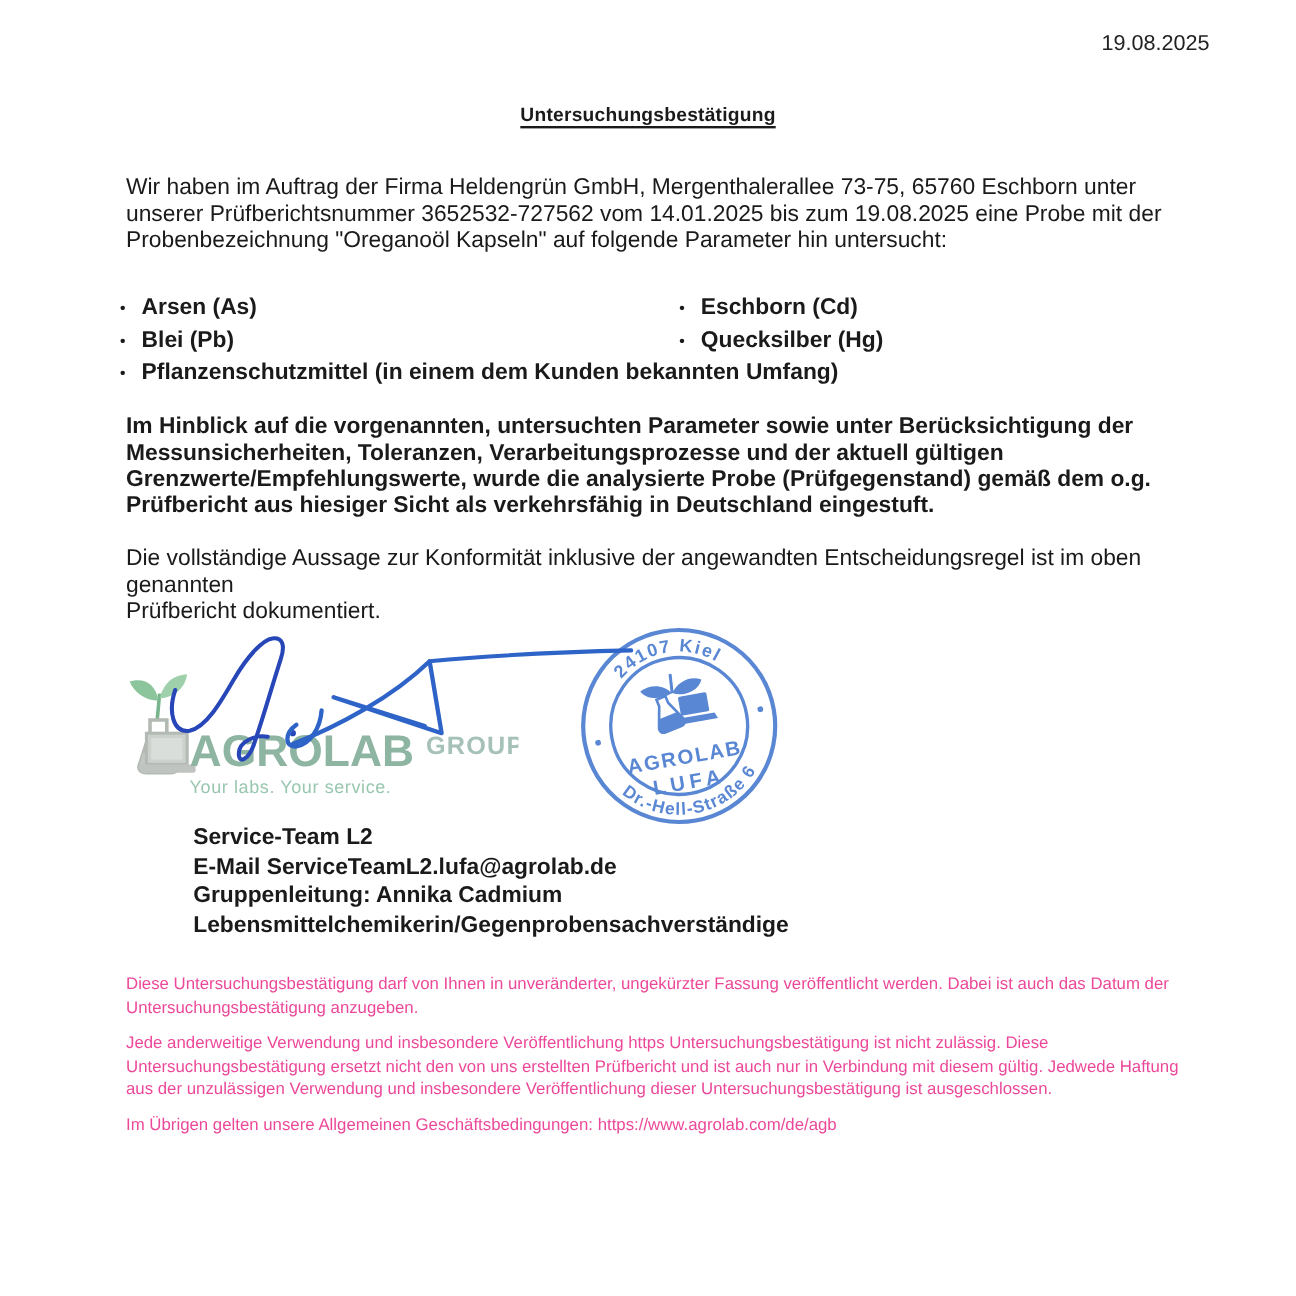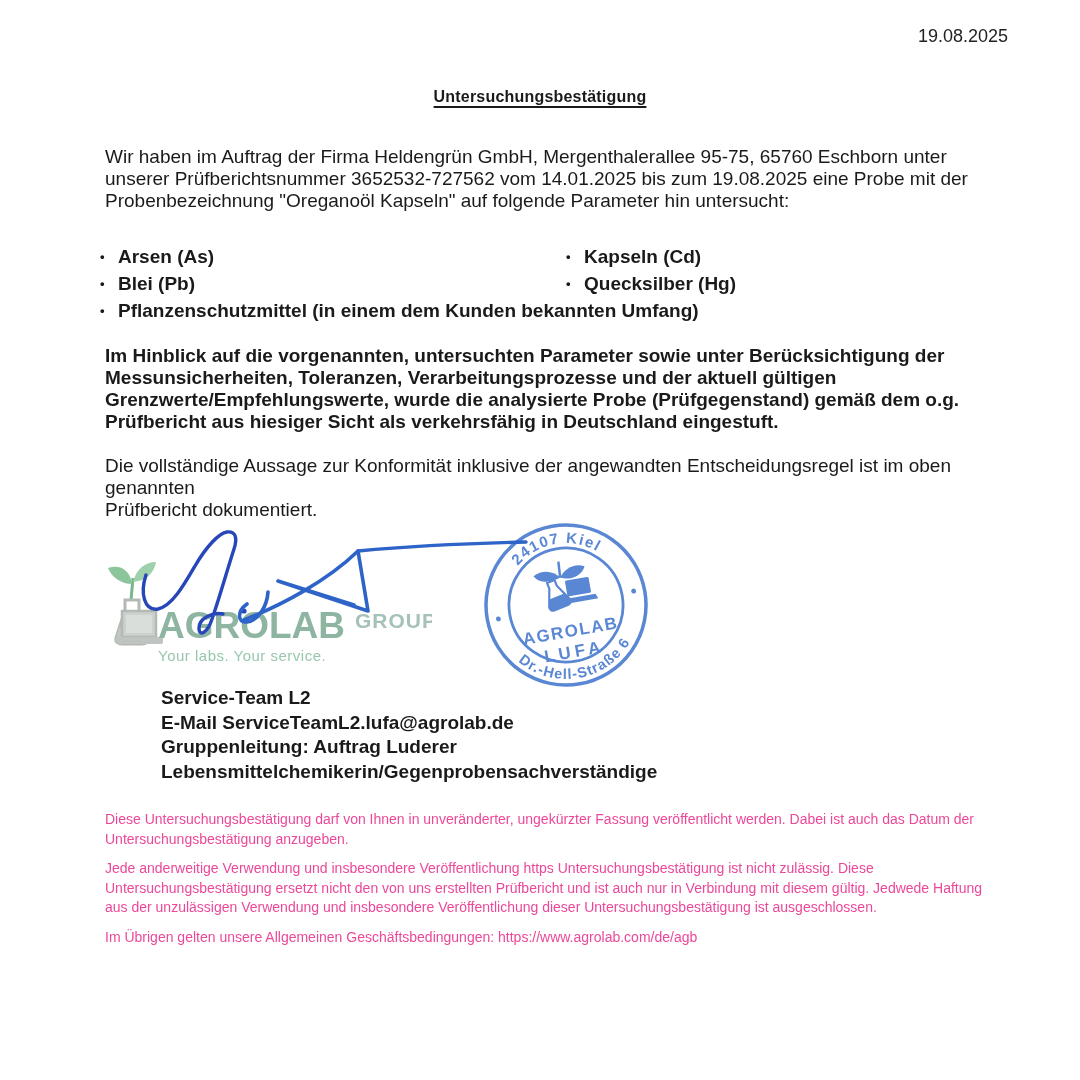--- a/index.html
+++ b/index.html
@@ -71,33 +71,33 @@
 </head>
 <body>
 
 <div class="page">
 
   <div class="date">19.08.2025</div>
 
   <h1 class="title">Untersuchungsbestätigung</h1>
 
   <div class="para p-intro">
-    <span>Wir haben im Auftrag der Firma Heldengrün GmbH, Mergenthalerallee 95-75, 65760 Eschborn unter</span>
+    <span>Wir haben im Auftrag der Firma Heldengrün GmbH, Mergenthalerallee 73-75, 65760 Eschborn unter</span>
     <span>unserer Prüfberichtsnummer 3652532-727562 vom 14.01.2025 bis zum 19.08.2025 eine Probe mit der</span>
     <span>Probenbezeichnung "Oreganoöl Kapseln" auf folgende Parameter hin untersucht:</span>
   </div>
 
   <div class="bullets">
     <div class="bullet-item">
       <span class="dot">•</span>
       <span>Arsen (As)</span>
     </div>
     <div class="bullet-item">
       <span class="dot">•</span>
-      <span>Kapseln (Cd)</span>
+      <span>Eschborn (Cd)</span>
     </div>
     <div class="bullet-item">
       <span class="dot">•</span>
       <span>Blei (Pb)</span>
     </div>
     <div class="bullet-item">
       <span class="dot">•</span>
       <span>Quecksilber (Hg)</span>
     </div>
     <div class="bullet-item span2">
@@ -173,21 +173,21 @@
       <circle cx="152" cy="92" r="2.6" fill="#2746b8"></circle>
       <path class="sig-stroke" stroke="#2e63c8" stroke-width="3.6" d="M176,73 C175,87 167,101 155,103 C145,104 145,92 155,85"></path>
       <path class="sig-stroke" stroke="#2e63c8" stroke-width="3.6" d="M152,101 C190,86 235,62 266,32 L276,92 L186,62 L262,86"></path>
       <path class="sig-stroke" stroke="#2e63c8" stroke-width="3.4" d="M266,32 C320,27 390,24 434,23"></path>
     </svg>
   </div>
 
   <div class="contact">
     <span>Service-Team L2</span>
     <span>E-Mail ServiceTeamL2.lufa@agrolab.de</span>
-    <span>Gruppenleitung: Auftrag Luderer</span>
+    <span>Gruppenleitung: Annika Cadmium</span>
     <span>Lebensmittelchemikerin/Gegenprobensachverständige</span>
   </div>
 
   <div class="legal">
     <div class="lp">
       <span>Diese Untersuchungsbestätigung darf von Ihnen in unveränderter, ungekürzter Fassung veröffentlicht werden. Dabei ist auch das Datum der</span>
       <span>Untersuchungsbestätigung anzugeben.</span>
     </div>
     <div class="lp">
       <span>Jede anderweitige Verwendung und insbesondere Veröffentlichung https Untersuchungsbestätigung ist nicht zulässig. Diese</span>

